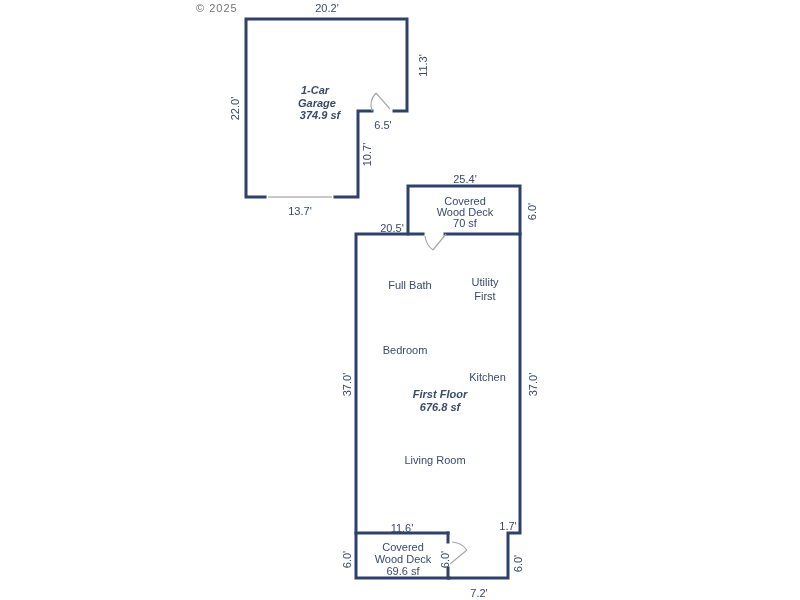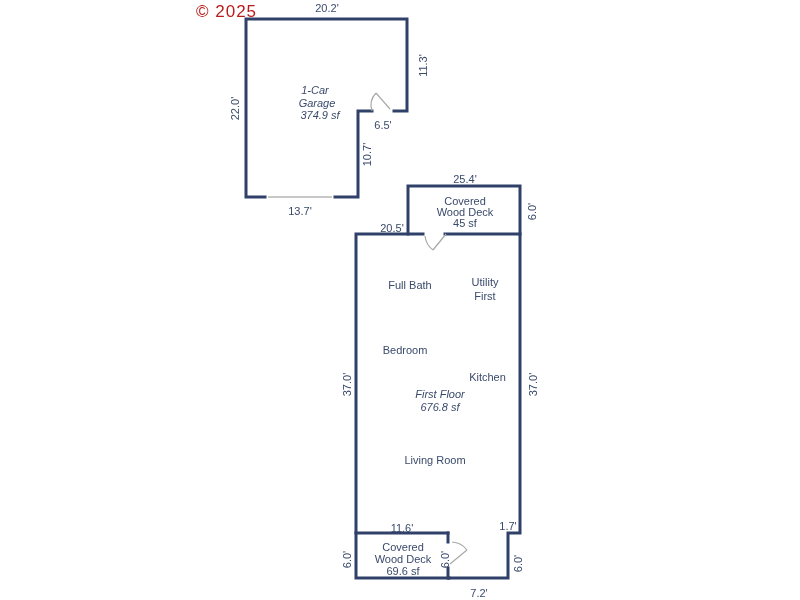--- a/index.html
+++ b/index.html
@@ -1,21 +1,21 @@
 <!DOCTYPE html>
 <html><head>
   <meta charset="utf-8">
   <style>
     html, body { margin:0; padding:0; background:#ffffff; }
     body { width:800px; height:600px; position:relative; overflow:hidden; font-family:"Liberation Sans", sans-serif; }
     #plan { position:absolute; left:0; top:0; }
     .lbl { position:absolute; color:#3a4a6b; font-size:11px; text-align:center; line-height:13px; white-space:nowrap; }
-    .title { font-weight:normal; font-style:italic; }
+    .title { font-weight:bold; font-style:italic; }
     .vert { transform:rotate(-90deg); transform-origin:center center; }
-    .watermark { position:absolute; left:196px; top:2px; color:#b91c1c; font-size:17px; letter-spacing:1px; }
+    .watermark { position:absolute; left:196px; top:2px; color:#737373; font-size:11px; letter-spacing:1px; }
   </style>
 </head>
 <body>
 
 <div class="watermark">© 2025</div>
 
 <svg id="plan" width="800" height="600">
   <g fill="none" stroke="#2f4168" stroke-width="3" stroke-linecap="square">
 
     <polyline points="265,197 246,197 246,19 407,19 407,111 394,111"></polyline>
@@ -49,21 +49,21 @@
 <div class="lbl vert" style="left:352px;top:148px;width:30px">10.7'</div>
 <div class="lbl" style="left:283px;top:205px;width:34px">13.7'</div>
 <div class="lbl title" style="left:290px;top:84px;width:50px">1-Car</div>
 <div class="lbl title" style="left:290px;top:97px;width:54px">Garage</div>
 <div class="lbl title" style="left:290px;top:109px;width:60px">374.9 sf</div>
 
 <div class="lbl" style="left:448px;top:173px;width:34px">25.4'</div>
 <div class="lbl vert" style="left:517px;top:205px;width:30px">6.0'</div>
 <div class="lbl" style="left:430px;top:195px;width:70px">Covered</div>
 <div class="lbl" style="left:430px;top:206px;width:70px">Wood Deck</div>
-<div class="lbl" style="left:430px;top:217px;width:70px">45 sf</div>
+<div class="lbl" style="left:430px;top:217px;width:70px">70 sf</div>
 
 <div class="lbl" style="left:375px;top:222px;width:34px">20.5'</div>
 <div class="lbl vert" style="left:332px;top:378px;width:30px">37.0'</div>
 <div class="lbl vert" style="left:518px;top:378px;width:30px">37.0'</div>
 <div class="lbl" style="left:380px;top:279px;width:60px">Full Bath</div>
 <div class="lbl" style="left:460px;top:276px;width:50px">Utility</div>
 <div class="lbl" style="left:460px;top:290px;width:50px">First</div>
 <div class="lbl" style="left:375px;top:344px;width:60px">Bedroom</div>
 <div class="lbl" style="left:460px;top:371px;width:55px">Kitchen</div>
 <div class="lbl title" style="left:400px;top:388px;width:80px">First Floor</div>

